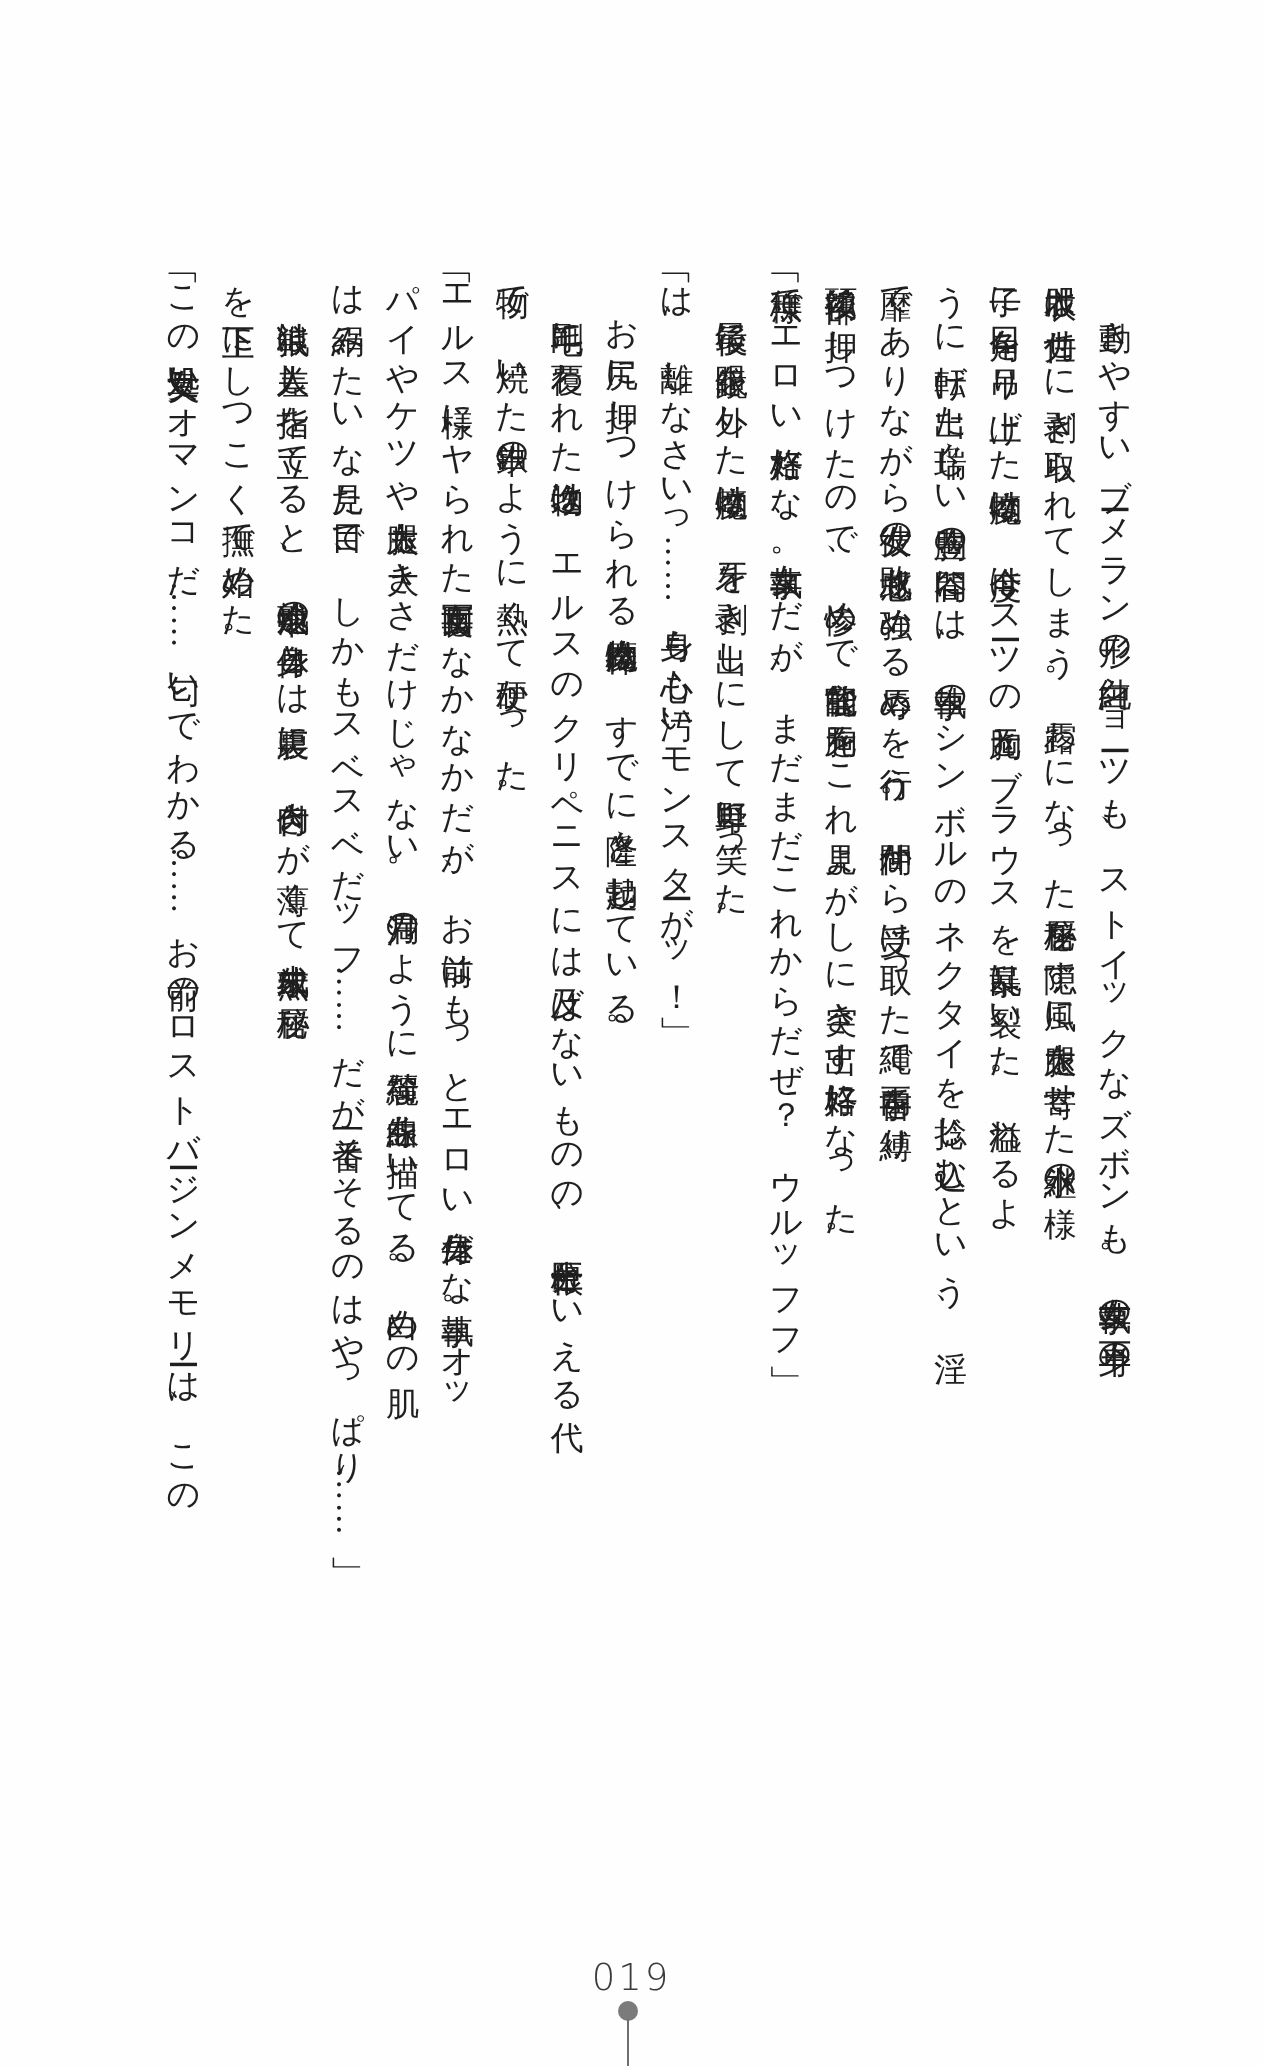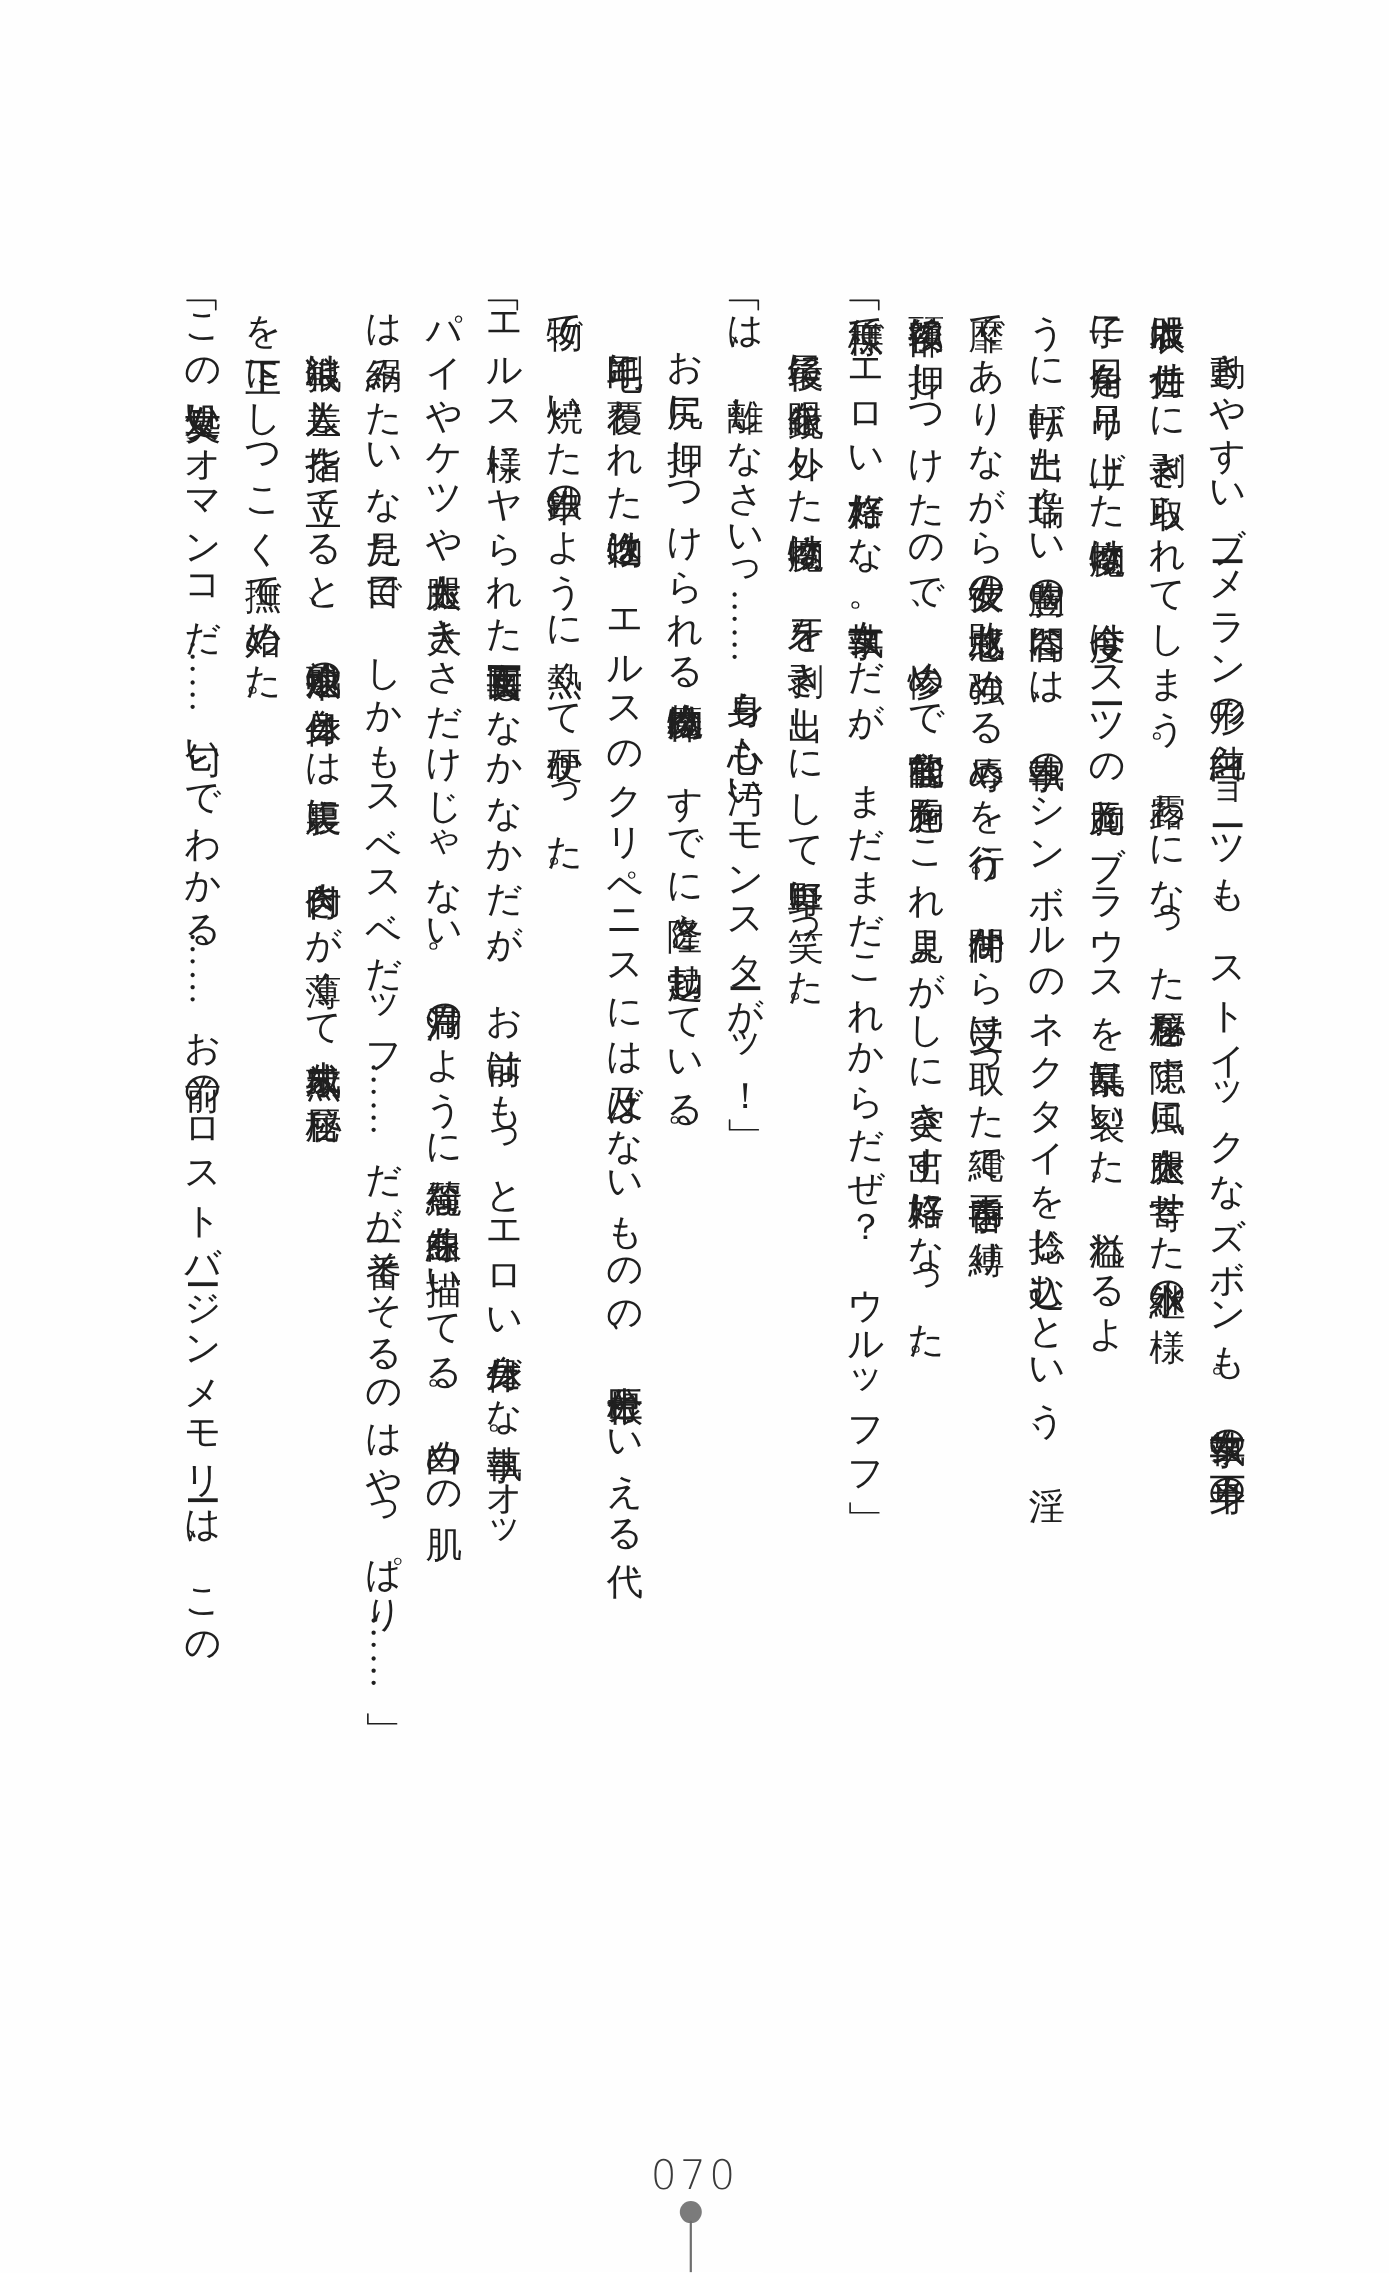--- a/index.html
+++ b/index.html
@@ -90,20 +90,20 @@
     <p>　剛毛に覆われた逸物は、エルスのクリペニスには及ばないものの、十分巨根といえる代</p>
     <p>物で、焼いた鉄串のように熱くて硬かった。</p>
     <p>「エルス様にヤられた女軍団長もなかなかだが、お前はもっとエロい身体だな執事。オッ</p>
     <p>パイやケツや太腿も大きさだけじゃない。満月のように綺麗な曲線を描いてる。白めの肌</p>
     <p>は絹みたいな見た目で、しかもスベスベだッフ……だが一番そそるのはやっぱり……」</p>
     <p>　戦狼は人差し指を立てると、熟成途中の身体とは裏腹に、肉付きが薄くて未成熟な秘唇</p>
     <p>を上下にしつこく撫で始めた。</p>
     <p>「この処女臭いオマンコだ……匂いでわかる……お前のロストバージンメモリーは、この</p>
   </div>
 
-  <div class="page-number">070</div>
+  <div class="page-number">019</div>
 
   <div class="page-marker">
     <div class="dot"></div>
     <div class="stem"></div>
   </div>
 
 </div>
 
 </body></html>

